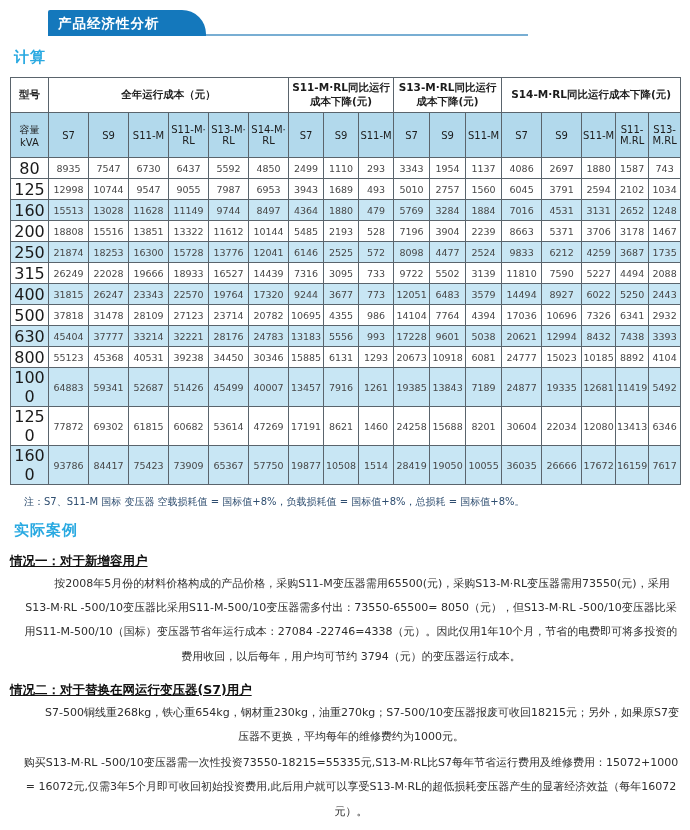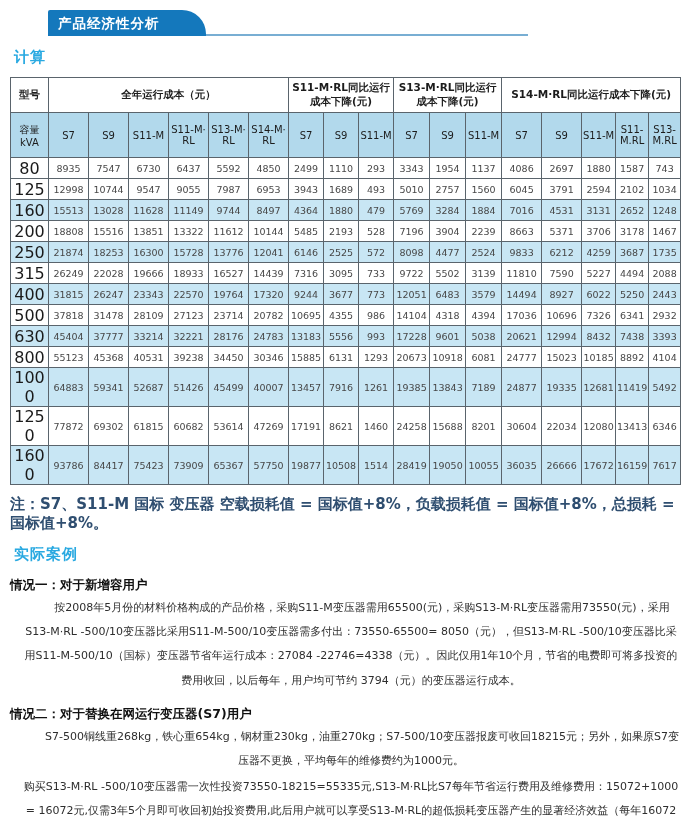--- a/index.html
+++ b/index.html
@@ -41,25 +41,25 @@
     padding:0; overflow:hidden;
     word-break:break-all;
   }
   .cost-table tr.hrow1 th { height:34px; font-size:10.5px; font-weight:bold; color:#1c1c1c; background:#ffffff; }
   .cost-table tr.hrow2 th { height:44px; font-size:10px; font-weight:normal; color:#1c1c1c; background:var(--header-bg,#b2d9ec); }
   .cost-table td { height:20px; font-size:9.5px; color:#474747; background:#ffffff; }
   .cost-table td.cap { font-size:16px; color:#1a1a1a; }
   .cost-table tr.alt td { background:var(--row-alt,#c8e6f4); }
 
   .table-note {
-    margin:10px 0 0 0;
-    font-size:15px; color:var(--note-blue,#2f4e70);font-weight:bold;
-  }
-
-  .case-title { font-size:12.5px; font-weight:bold; color:#111111; margin:13px 0 2px 0; }
+    margin:10px 0 0 14px;
+    font-size:10px; color:var(--note-blue,#2f4e70);
+  }
+
+  .case-title { font-size:12.5px; font-weight:bold; color:#111111; margin:13px 0 2px 0;text-decoration:underline; }
   p.body { font-size:11px; line-height:2.2; color:#2e2e2e; margin:2px 0 0 12px;text-align:center; }
   p.indent { text-indent:2em; }
   p.footnote { font-size:11.5px; color:#2e2e2e; margin:18px 0 0 0; text-indent:2.4em; }
 </style>
 </head>
 <body>
 
 <div class="page">
 
   <div class="banner-row">
@@ -267,21 +267,21 @@
           <td>37818</td>
           <td>31478</td>
           <td>28109</td>
           <td>27123</td>
           <td>23714</td>
           <td>20782</td>
           <td>10695</td>
           <td>4355</td>
           <td>986</td>
           <td>14104</td>
-          <td>4318</td>
+          <td>7764</td>
           <td>4394</td>
           <td>17036</td>
           <td>10696</td>
           <td>7326</td>
           <td>6341</td>
           <td>2932</td>
         </tr>
         <tr class="alt">
           <td class="cap">630</td>
           <td>45404</td>

